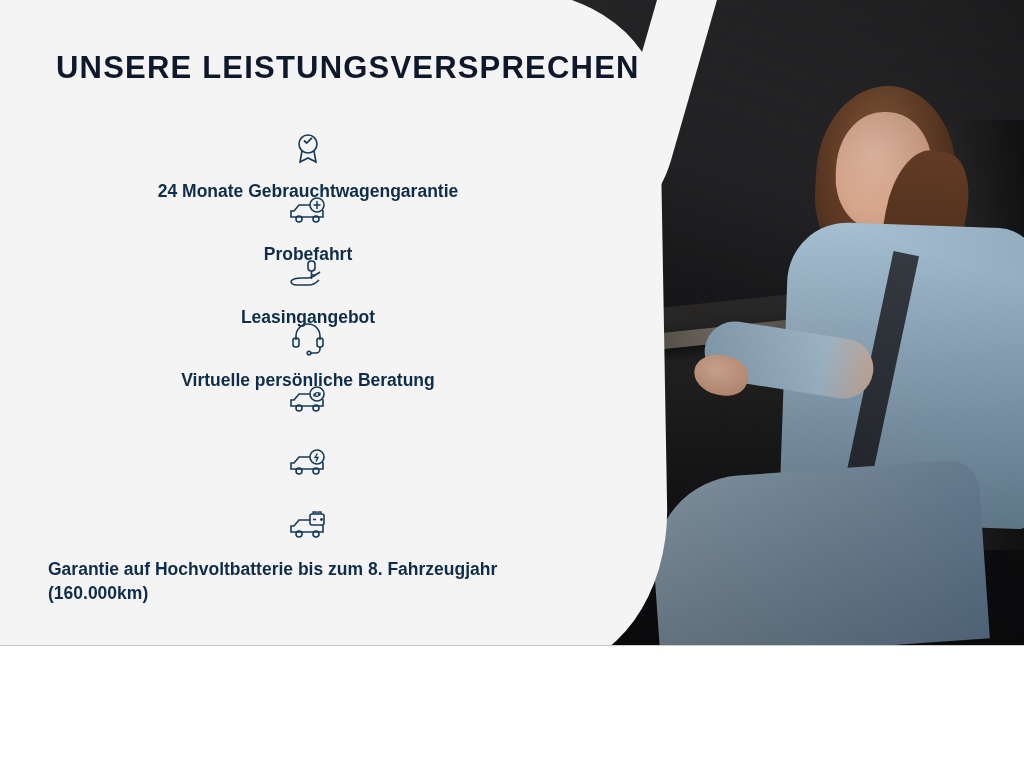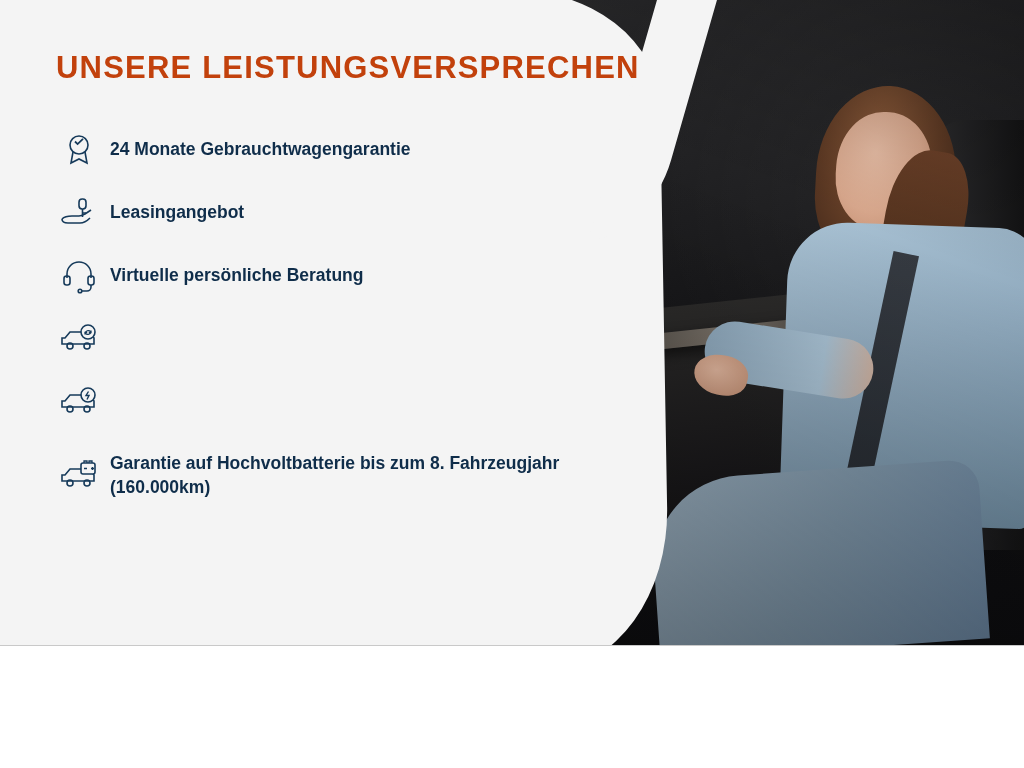--- a/index.html
+++ b/index.html
@@ -156,31 +156,32 @@
     pointer-events: none;
   }
 
   
   .headline {
     position: absolute;
     left: 56px; top: 50px;
     font-size: 31px;
     font-weight: bold;
     letter-spacing: 1.2px;
-    color: #c2410c;
+    color: #0f172a;
   }
   .list {
     position: absolute;
     left: 48px; top: 118px;
     width: 520px;
   }
   .item {
     display: flex;
     align-items: center;
     height: 63px;
+    flex-direction: column;
   }
   .item .ico {
     width: 62px;
     flex: 0 0 62px;
     display: flex;
     align-items: center;
     justify-content: center;
     color: #163a5a;
   }
   .item .txt {
@@ -237,20 +238,32 @@
       <span class="ico">
         <svg width="40" height="40" viewBox="0 0 40 40" fill="none" stroke="#163a5a" stroke-width="1.6">
           <circle cx="20" cy="15" r="9"></circle>
           <path d="M16 11.5l2.6 2.6 5.4-5.3" stroke-width="1.8"></path>
           <path d="M14 22l-2 11 8-4 8 4-2-11"></path>
         </svg>
       </span>
       <span class="txt">24 Monate Gebrauchtwagengarantie</span>
     </div>
 
+    <div class="item">
+      <span class="ico">
+        <svg width="44" height="40" viewBox="0 0 44 40" fill="none" stroke="#163a5a" stroke-width="1.6">
+          <path d="M5 25h32v-6l-4-6H13l-5 6H5z"></path>
+          <circle cx="13" cy="27" r="3"></circle>
+          <circle cx="30" cy="27" r="3"></circle>
+          <circle cx="31" cy="13" r="7" fill="#f4f4f4"></circle>
+          <path d="M31 9v8M27.5 13h7" stroke-width="1.5"></path>
+        </svg>
+      </span>
+      <span class="txt">Probefahrt</span>
+    </div>
 
 
     <div class="item">
       <span class="ico">
         <svg width="44" height="40" viewBox="0 0 44 40" fill="none" stroke="#163a5a" stroke-width="1.6">
           <path d="M5 26c3-3 7-3 10-3h7c2 0 4-1 6-2l6-4"></path>
           <path d="M5 26c0 2 2 4 6 4h12c4 0 7-2 10-5"></path>
           <rect x="22" y="6" width="7" height="10" rx="3.2"></rect>
           <path d="M25.5 16v8M25.5 20h3.5"></path>
         </svg>

